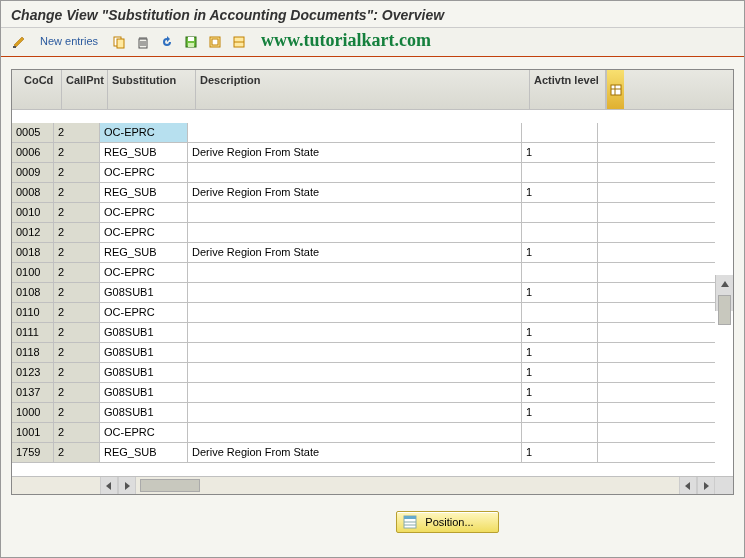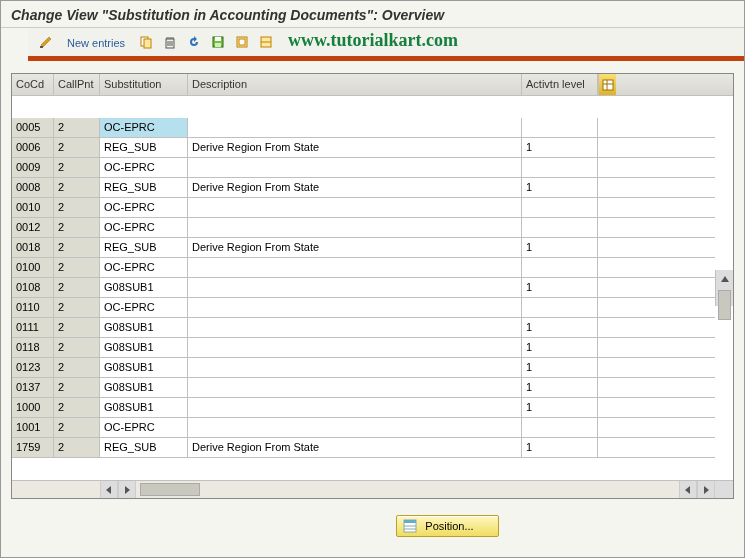--- a/index.html
+++ b/index.html
@@ -17,27 +17,26 @@
   .title-bar {
     padding: 6px 10px 4px 10px;
     font-weight: bold;
     font-style: italic;
     font-size: 14px;
     color: #333;
     border-bottom: 1px solid #ccc;
   }
   .toolbar {
     display: flex;
-    align-items: flex-end;
+    align-items: flex-start;
     gap: 4px;
     padding: 4px 8px;
-    border-bottom: 5px solid #c2410c;
+    border-bottom: 1px solid #c2410c;
     background: #f2f2ec;
     position: relative;
-    margin-left: 27px;
   }
   .tb-btn {
     width: 20px; height: 20px;
     display: inline-flex;
     align-items: center; justify-content: center;
     border: 1px solid transparent;
     border-radius: 2px;
     cursor: pointer;
   }
   .new-entries {
@@ -65,25 +64,26 @@
     flex-direction: column;
   }
   .grid-head, .grid-row {
     display: flex;
     border-bottom: 1px solid #c0c0c0;
     height: 20px;
     line-height: 19px;
   }
   .grid-head {
     background: linear-gradient(#e8e8e2,#d8d8d0);
-    font-weight: normal;
+    font-weight: bold;
     color: #333;
-    height: 22px;
+    height: 40px;
     line-height: 21px;
     flex: 0 0 auto;
+    padding-left: 8px;
   }
   .col {
     border-right: 1px solid #c0c0c0;
     padding: 0 4px;
     overflow: hidden;
     white-space: nowrap;
   }
   .c-cocd { width: 42px; background: #dcdcd0; }
   .grid-head .c-cocd { background: transparent; }
   .c-callpnt { width: 46px; background: #dcdcd0; }

